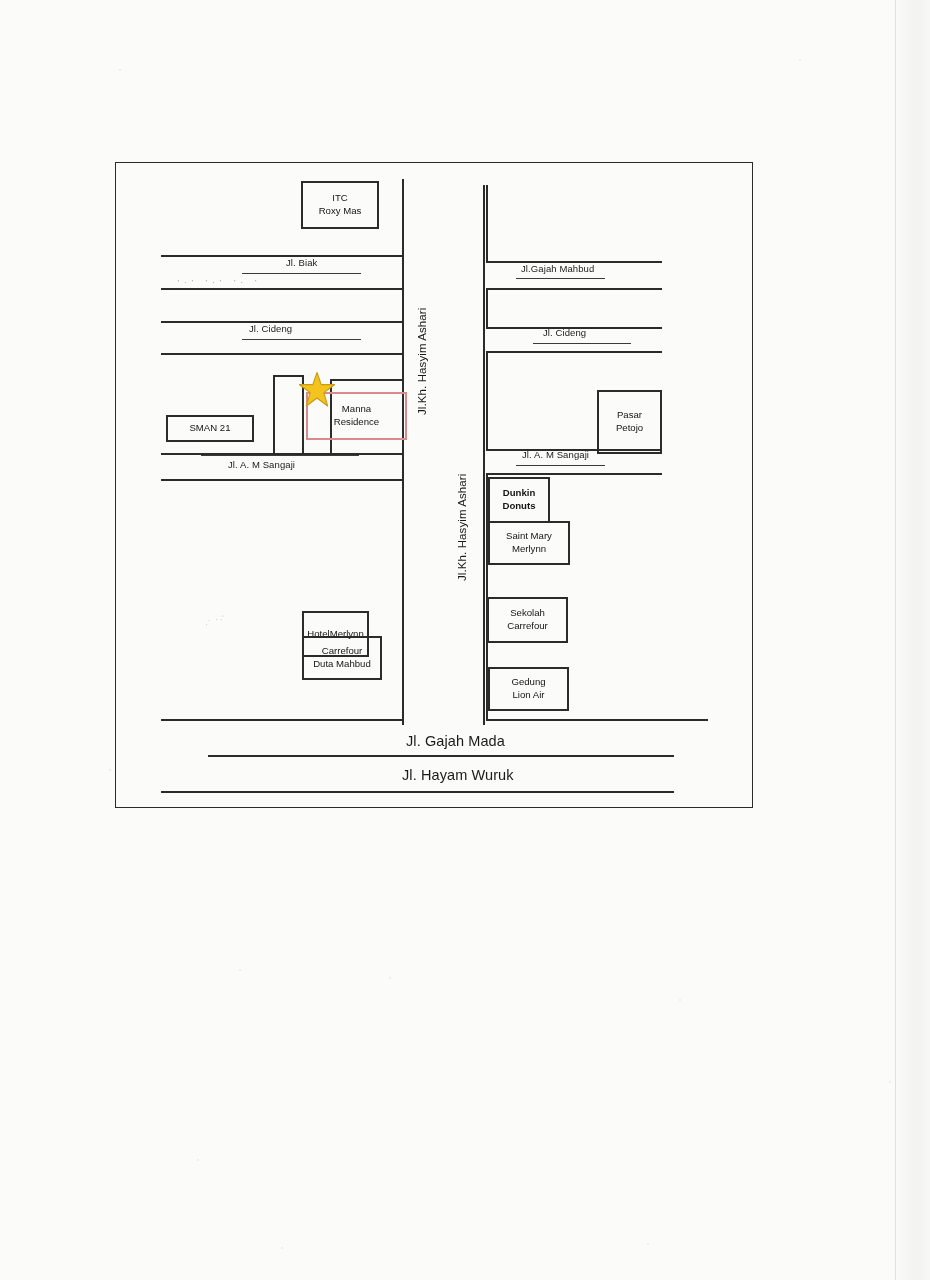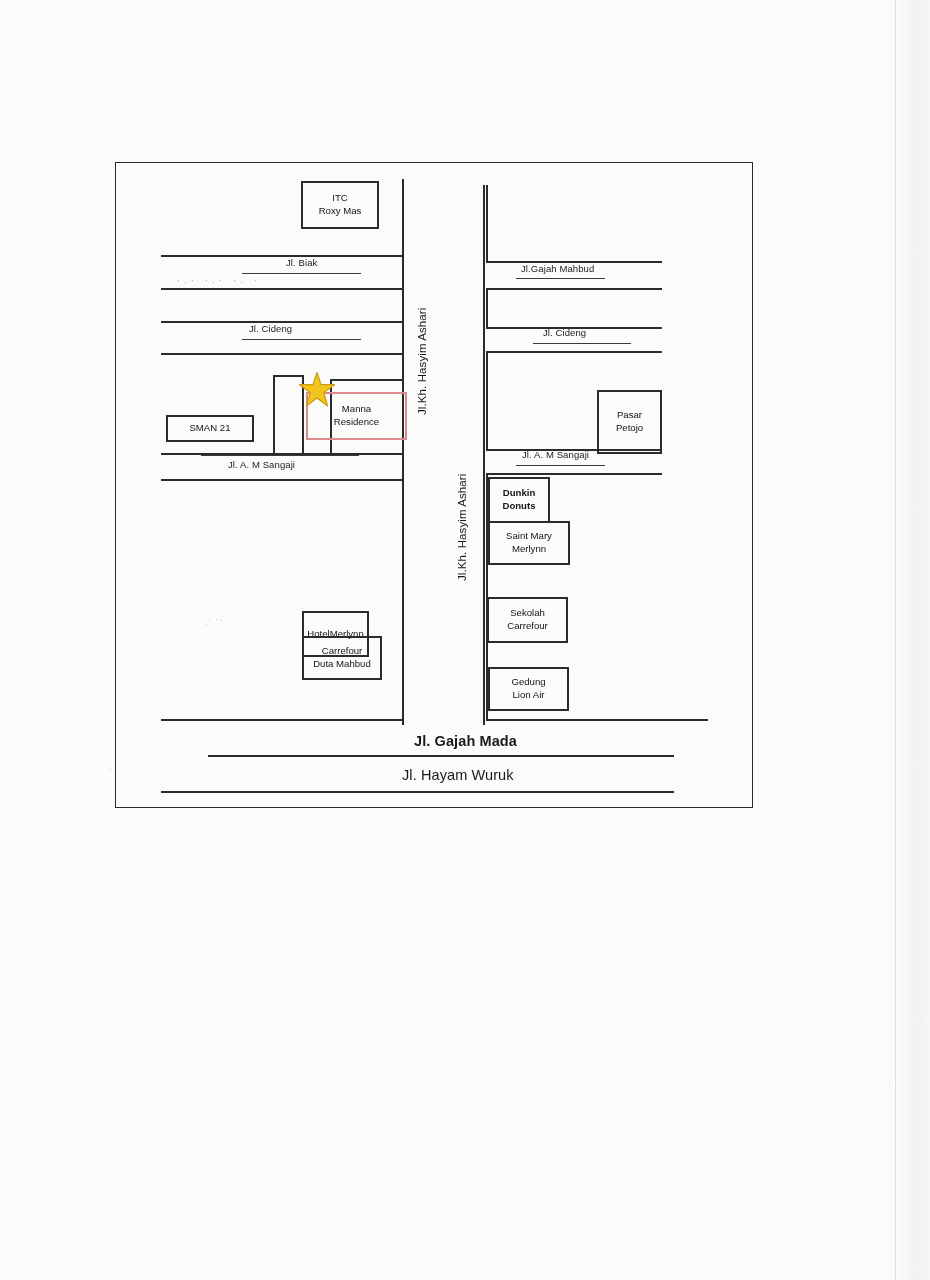--- a/index.html
+++ b/index.html
@@ -181,21 +181,21 @@
     <div class="road h" style="left:370px;top:188px;width:176px;"></div>
     <div class="road v" style="left:370px;top:188px;height:100px;"></div>
     <div class="road h" style="left:370px;top:286px;width:176px;"></div>
     <div class="road-label" style="left:406px;top:286px;">Jl. A. M Sangaji</div>
     <div class="road h thin" style="left:400px;top:302px;width:89px;"></div>
 
     <div class="road h" style="left:370px;top:310px;width:176px;"></div>
     <div class="road v" style="left:370px;top:310px;height:246px;"></div>
     <div class="road h" style="left:370px;top:556px;width:222px;"></div>
 
-    <div class="road-label big" style="left:298px;top:570px;font-weight:bold;">Jl. Gajah Mada</div>
+    <div class="road-label big" style="left:290px;top:570px;">Jl. Gajah Mada</div>
     <div class="road h thick" style="left:92px;top:592px;width:466px;"></div>
     <div class="road-label big" style="left:286px;top:604px;">Jl. Hayam Wuruk</div>
     <div class="road h thick" style="left:45px;top:628px;width:513px;"></div>
 
     <div class="poi" style="left:185px;top:18px;width:78px;height:48px;flex-direction:column;">
       <span>ITC</span>
       <span>Roxy Mas</span>
     </div>
 
     <div class="poi" style="left:50px;top:252px;width:88px;height:27px;">

